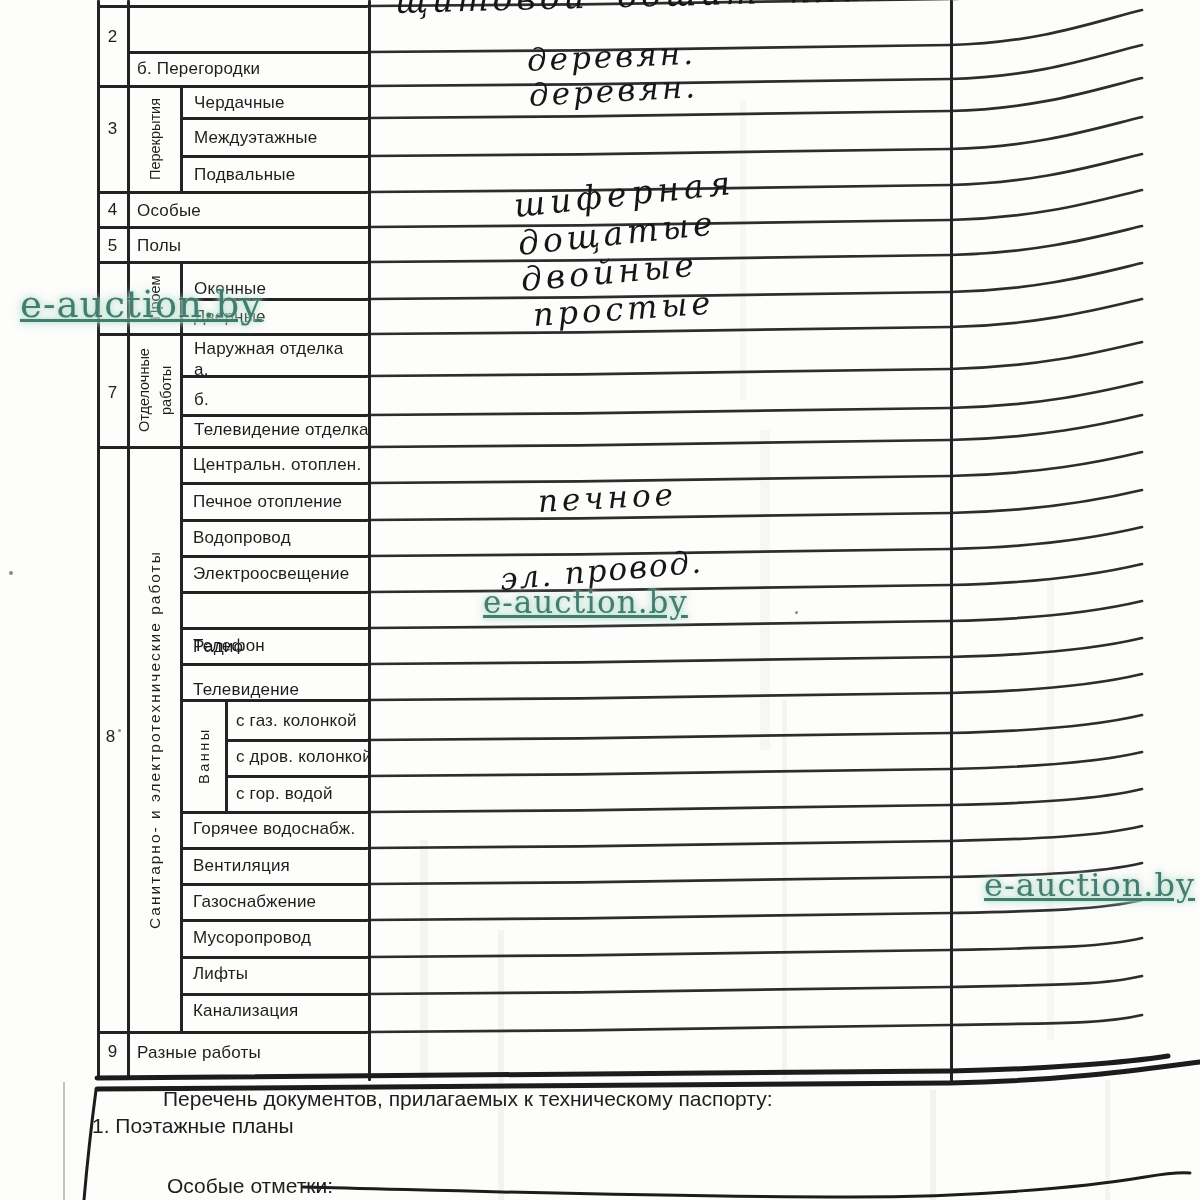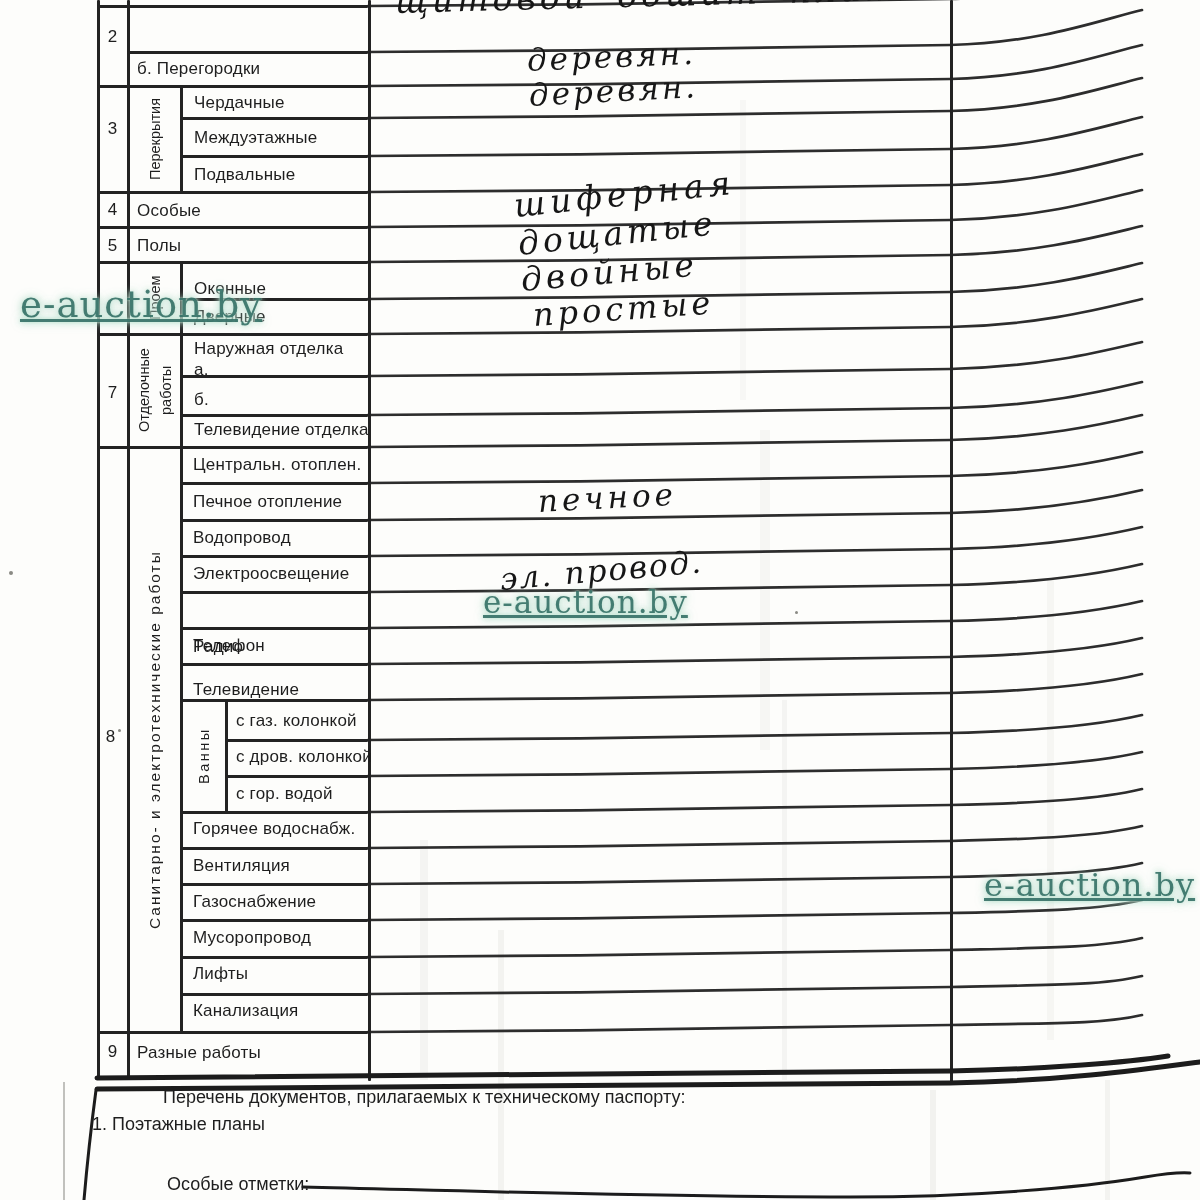--- a/index.html
+++ b/index.html
@@ -10,21 +10,21 @@
   .hline{height:3px;}
   .vline{width:3px;}
   .lbl{position:absolute;font-size:17px;letter-spacing:.2px;white-space:nowrap;color:#1e1e1e;}
   .wrap2{white-space:normal;line-height:1.3;}
   .num{position:absolute;width:27px;text-align:center;font-size:17px;color:#1e1e1e;}
   .vtx{position:absolute;writing-mode:vertical-rl;transform:rotate(180deg);
        display:flex;align-items:center;justify-content:center;text-align:center;
        font-size:14.5px;color:#1e1e1e;white-space:pre-line;line-height:1.55;}
   .hw{position:absolute;font-family:"DejaVu Serif",serif;font-style:italic;color:#161616;
       white-space:nowrap;transform-origin:left center;}
-  .ft{position:absolute;font-size:18px;color:#1e1e1e;white-space:nowrap;}
+  .ft{position:absolute;font-size:21px;color:#1e1e1e;white-space:nowrap;}
   .wm{position:absolute;font-family:"DejaVu Serif",serif;color:rgba(38,100,90,.82);
       letter-spacing:1px;white-space:nowrap;
       text-shadow:0 0 2px rgba(198,230,215,.95),0 0 6px rgba(180,222,204,.95),0 0 11px rgba(180,222,204,.85);text-decoration:underline;}
   .streak{position:absolute;pointer-events:none;}
   .speck{position:absolute;background:#8a8a84;border-radius:50%;}
   svg.lines{position:absolute;left:0;top:0;pointer-events:none;}
 </style>
 </head>
 <body>
 

